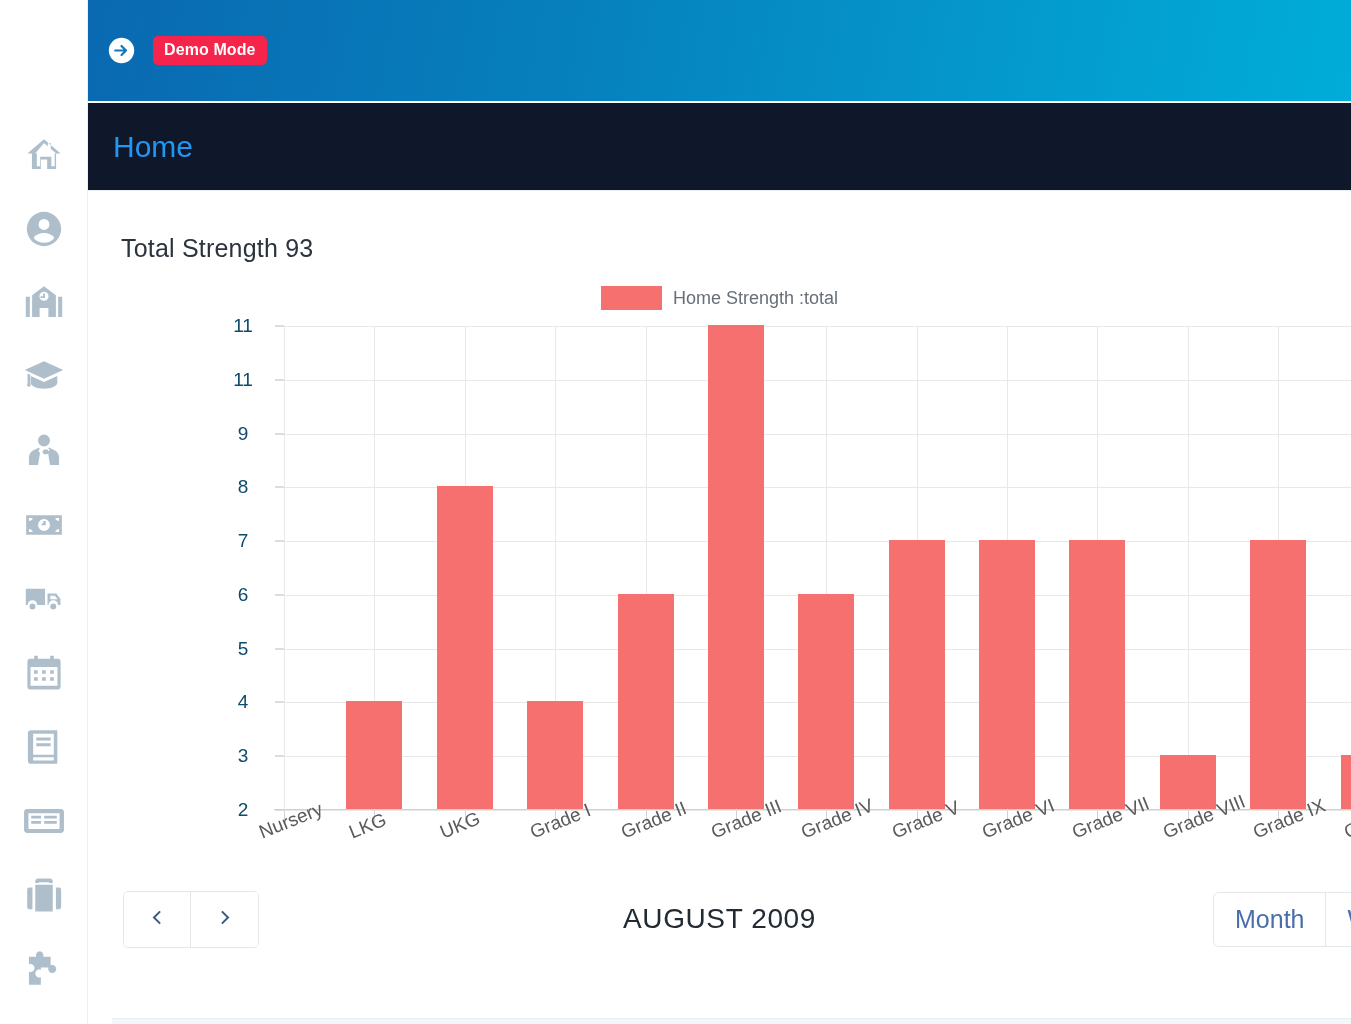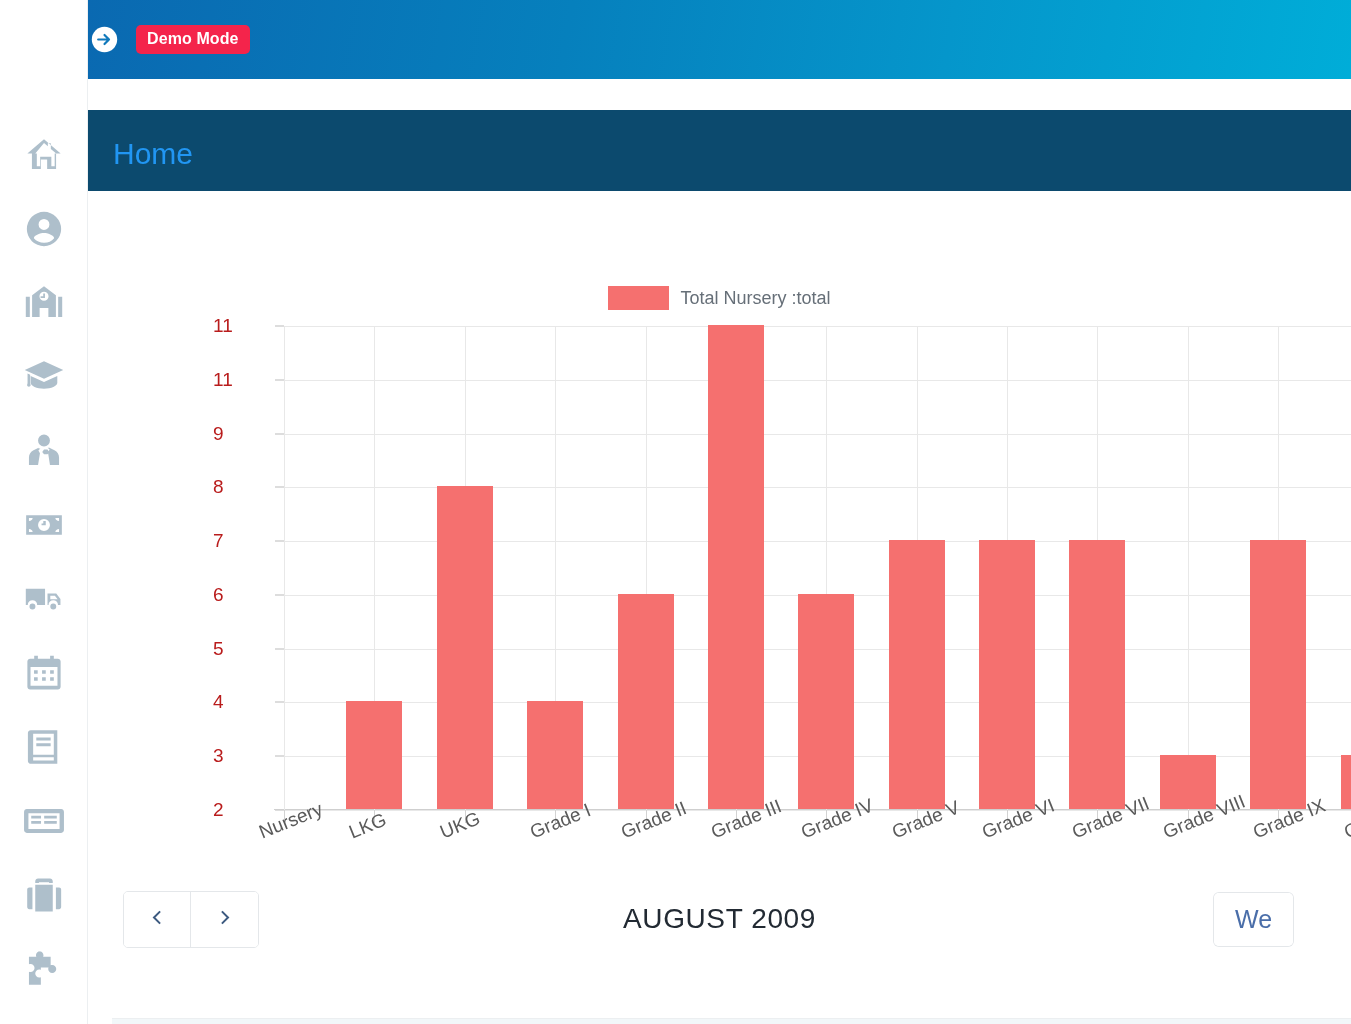--- a/index.html
+++ b/index.html
@@ -25,48 +25,47 @@
   .side-item {
     width: 88px; height: 74px;
     display: flex; align-items: center; justify-content: center;
     cursor: pointer;
   }
   .side-item svg { width: 42px; height: 42px; fill: #aebfcb; display:block; }
 
   
   .topbar {
     position: absolute; left: 88px; top: 0;
-    width: 1263px; height: 79px;
+    width: 1263px; height: 101px;
     background: linear-gradient(100deg, #0a69b1 0%, #0680bd 38%, #0596cb 68%, #00add8 100%);
     display: flex; align-items: center;
-    padding-left: 2px;
+    padding-left: 19px;
   }
   .menu-arrow { width: 29px; height: 29px; display:block; cursor:pointer; }
   .demo-badge {
     margin-left: 17px;
     background: #f4244b;
     color: #ffffff;
     font-size: 16px;
     font-weight: bold;
     padding: 6px 11px 7px 11px;
     border-radius: 5px;
     line-height: 1;
     letter-spacing: .1px;
     white-space: nowrap;
   }
 
   
   .breadcrumb-bar {
     position: absolute; left: 88px; top: 103px;
     width: 1263px; height: 88px;
-    background: #0c4a6e;
+    background: #0f172a;
     border-bottom: 1px solid #eceff1;
     display: flex; align-items: center;
     padding-left: 25px;
-    margin-top: 7px;
   }
   .breadcrumb-link {
     color: #2196f3;
     font-size: 30px;
     text-decoration: none;
     cursor: pointer;
   }
 
   
   .card {
@@ -113,23 +112,23 @@
     background: #e8e8e8;
   }
   .axis-bottom {
     position: absolute; left: -10px; bottom: 0; width: 1185px; height: 1px;
     background: #cfcfcf;
   }
   .ytick {
     position: absolute;
     right: 1186px;
     width: 60px;
-    text-align: left;
+    text-align: center;
     font-size: 19px;
-    color: #b91c1c;
+    color: #0c4a6e;
     transform: translateY(-50%);
     white-space: nowrap;
   }
   .ytick-dash {
     position: absolute; width: 9px; height: 1px; background:#bbb;
     right: 1175px; transform: translateY(-50%);
   }
   .bar {
     position: absolute;
     bottom: 1px;
@@ -310,26 +309,27 @@
     </span>
     <span class="demo-badge">Demo Mode</span>
   </header>
 
   <div class="breadcrumb-bar">
     <a class="breadcrumb-link" href="#">Home</a>
   </div>
 
   <section class="card">
 
+    <div class="card-title">Total Strength 93</div>
 
     <div class="chart-wrap">
 
       <div class="legend">
         <span class="legend-swatch"></span>
-        <span class="legend-label">Total Nursery :total</span>
+        <span class="legend-label">Home Strength :total</span>
       </div>
 
       <div class="plot">
         <div class="plot-inner" id="plot-inner">
             <div class="gridline-h" style="top: 484px;"></div>
             <div class="ytick-dash" style="top: 484px;"></div>
             <div class="ytick" style="top: 484px;">2</div>
             <div class="gridline-h" style="top: 430.222px;"></div>
             <div class="ytick-dash" style="top: 430.222px;"></div>
             <div class="ytick" style="top: 430.222px;">3</div>
@@ -427,20 +427,21 @@
             <svg viewBox="0 0 24 24">
                 <polyline points="9,5 16,12 9,19"></polyline>
               </svg>
           </span>
         </div>
       </div>
 
       <div class="period-title">AUGUST 2009</div>
 
       <div class="range-group">
+        <div class="range-btn">Month</div>
         <div class="range-btn">We</div>
       </div>
 
     </div>
 
   </section>
 
   <div class="next-card-edge"></div>
 
 </div>

